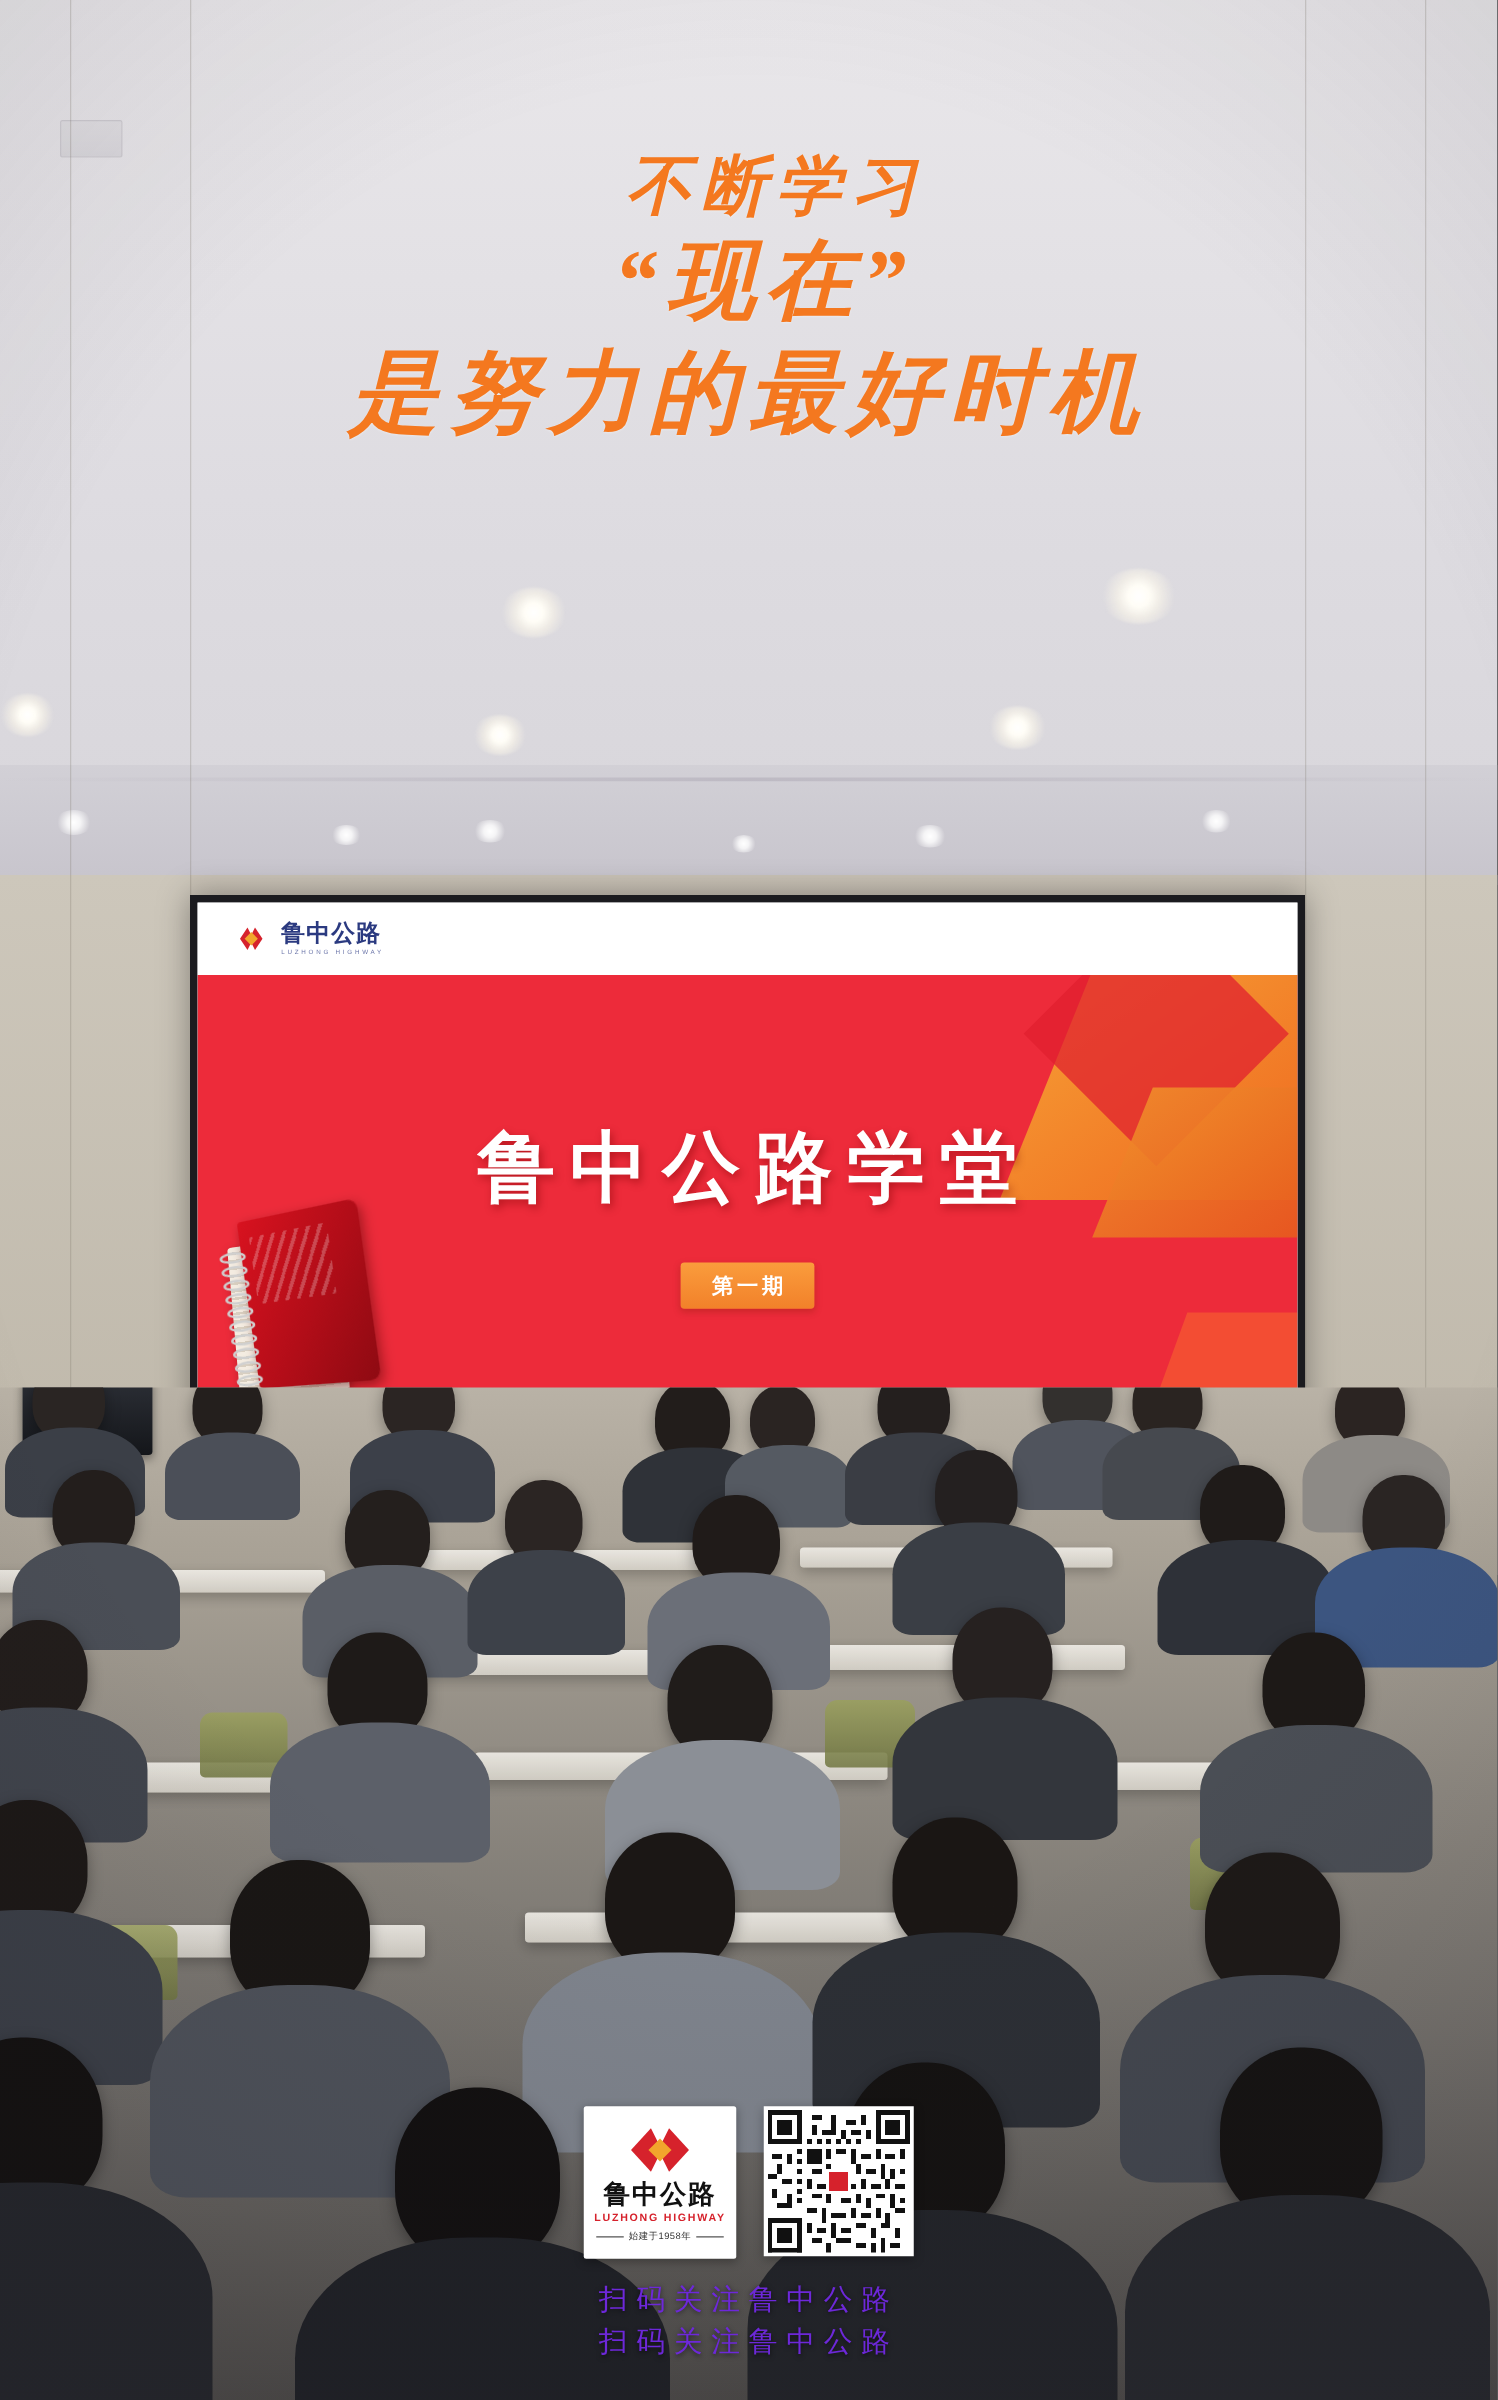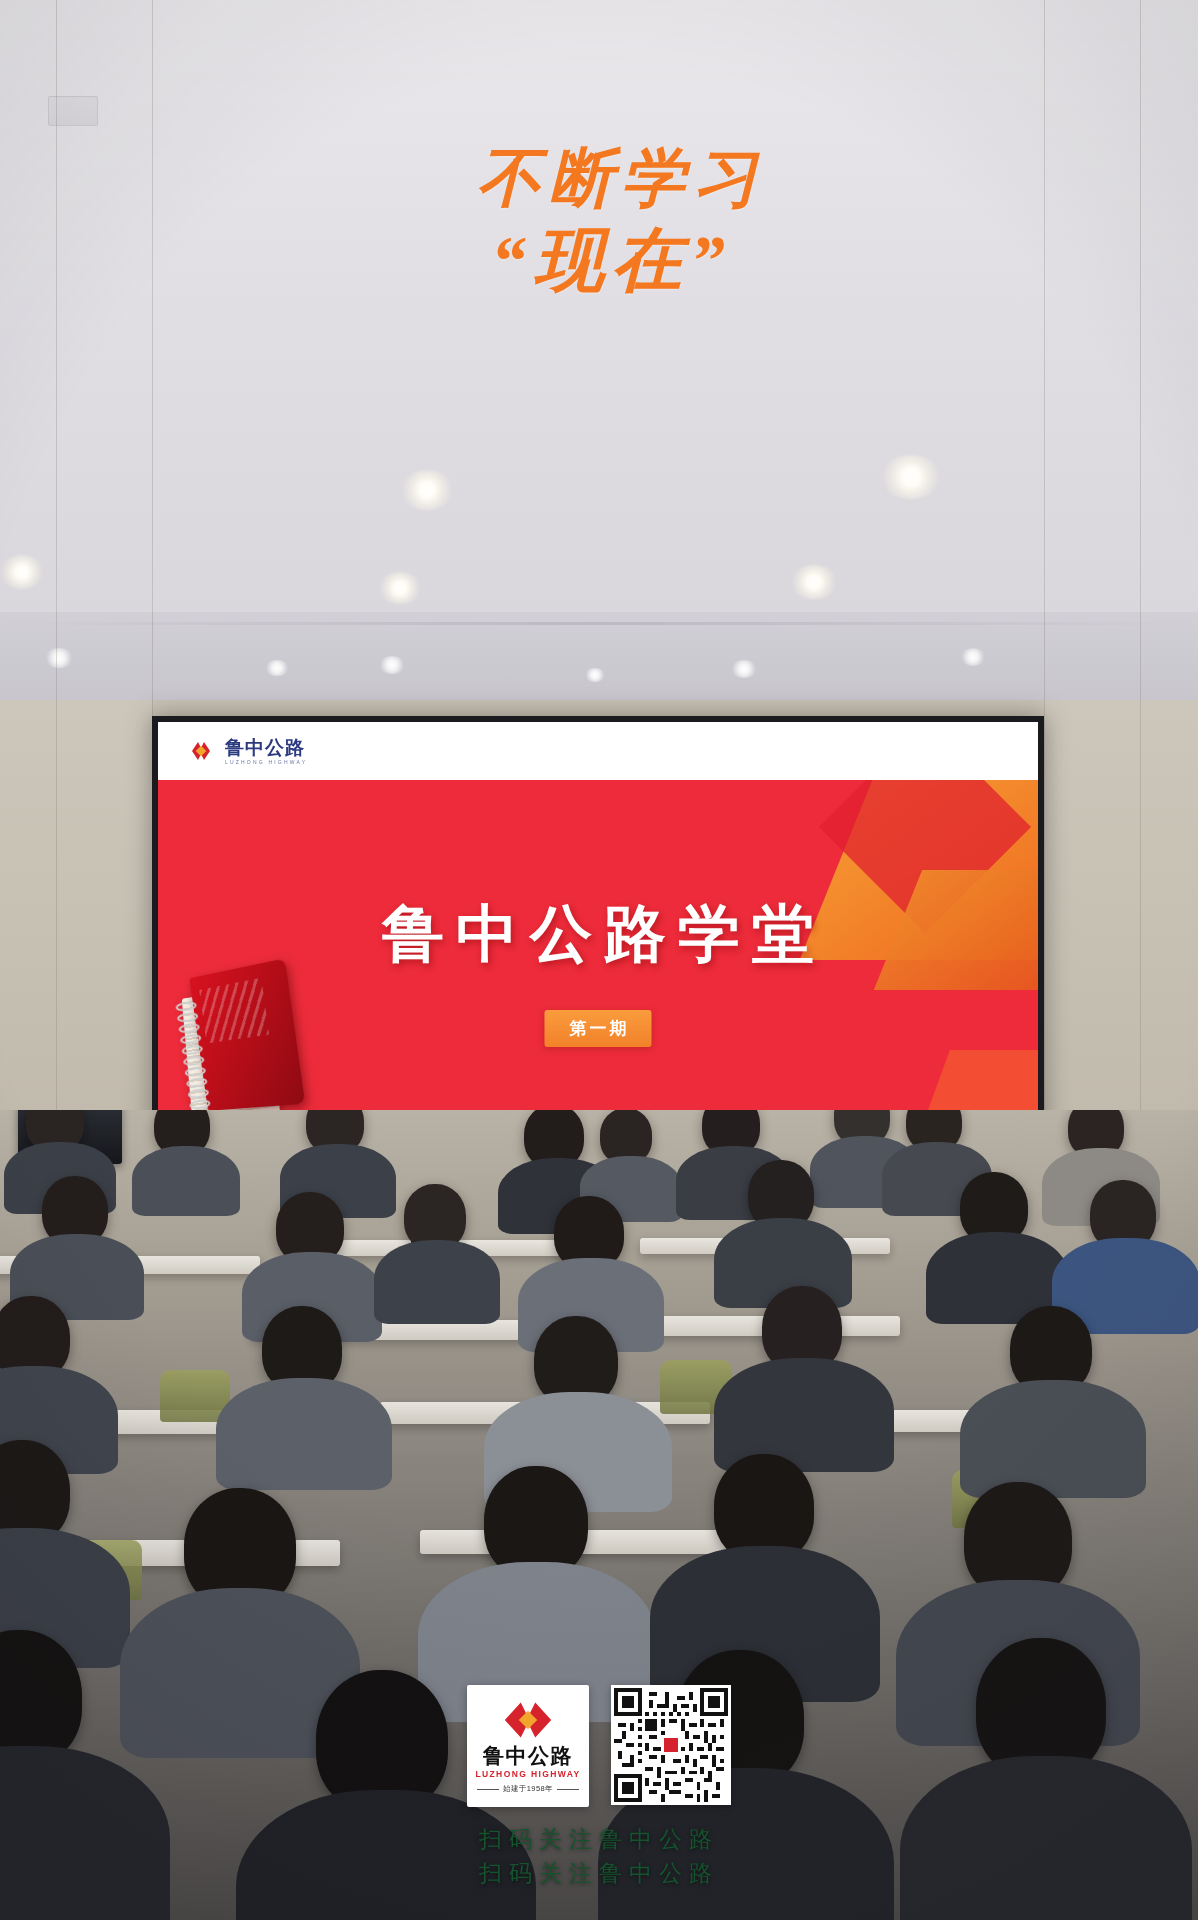--- a/index.html
+++ b/index.html
@@ -209,21 +209,21 @@
     color:#F4781F;
     font-family:"Liberation Serif","DejaVu Serif",serif;
     font-weight:bold;
     font-style:italic;
     letter-spacing:8px;
     line-height:1.08;
     text-shadow:0 1px 2px rgba(255,255,255,.35);
     white-space:nowrap;
   }
   .ln-1{font-size:78px;margin-left:34px;}
-  .ln-2{font-size:64px;margin-left:44px;margin-top:26px;}
+  .ln-2{font-size:52px;margin-left:44px;margin-top:4px;}
   .ln-3{font-size:70px;margin-left:26px;margin-top:10px;}
   .ln-4{font-size:72px;margin-left:0px;margin-top:12px;}
 
   
   .footer{
     position:absolute;left:0;bottom:30px;width:100%;
     display:flex;flex-direction:column;align-items:center;
   }
   .footer-row{display:flex;align-items:flex-start;gap:22px;}
   .brand-card{
@@ -246,21 +246,21 @@
   .brand-since .rule{display:inline-block;width:22px;height:1px;background:#555;}
   .qr-card{
     width:120px;height:120px;background:#fff;padding:3px;box-sizing:border-box;
     box-shadow:0 2px 8px rgba(0,0,0,.3);
   }
   .qr-card svg{display:block;width:100%;height:100%;}
   .footer-lines{
     margin-top:16px;text-align:center;
   }
   .footer-lines div{
-    color:#14532d;font-size:23px;letter-spacing:7px;line-height:1.45;
+    color:#6d28d9;font-size:23px;letter-spacing:7px;line-height:1.45;
     text-shadow:0 1px 4px rgba(0,0,0,.6);
     font-family:"Liberation Sans","DejaVu Sans",sans-serif;
   }
 </style>
 </head>
 <body>
 
 <div class="poster">
 
   <div class="room">
@@ -489,20 +489,21 @@
       </div>
 
     </div>
 
     <div class="grade"></div>
   </div>
 
   <div class="headline">
     <div class="ln ln-2">不断学习</div>
     <div class="ln ln-3">“现在”</div>
+    <div class="ln ln-4">是努力的最好时机</div>
   </div>
 
   <div class="footer">
     <div class="footer-row">
 
       <div class="brand-card">
         <div class="brand-mark">
           <svg viewBox="0 0 80 60" width="58" height="44" aria-hidden="true">
             <path d="M8 30 L30 6 L42 30 L30 54 Z" fill="#d6222c"></path>
             <path d="M72 30 L50 6 L38 30 L50 54 Z" fill="#d6222c"></path>

